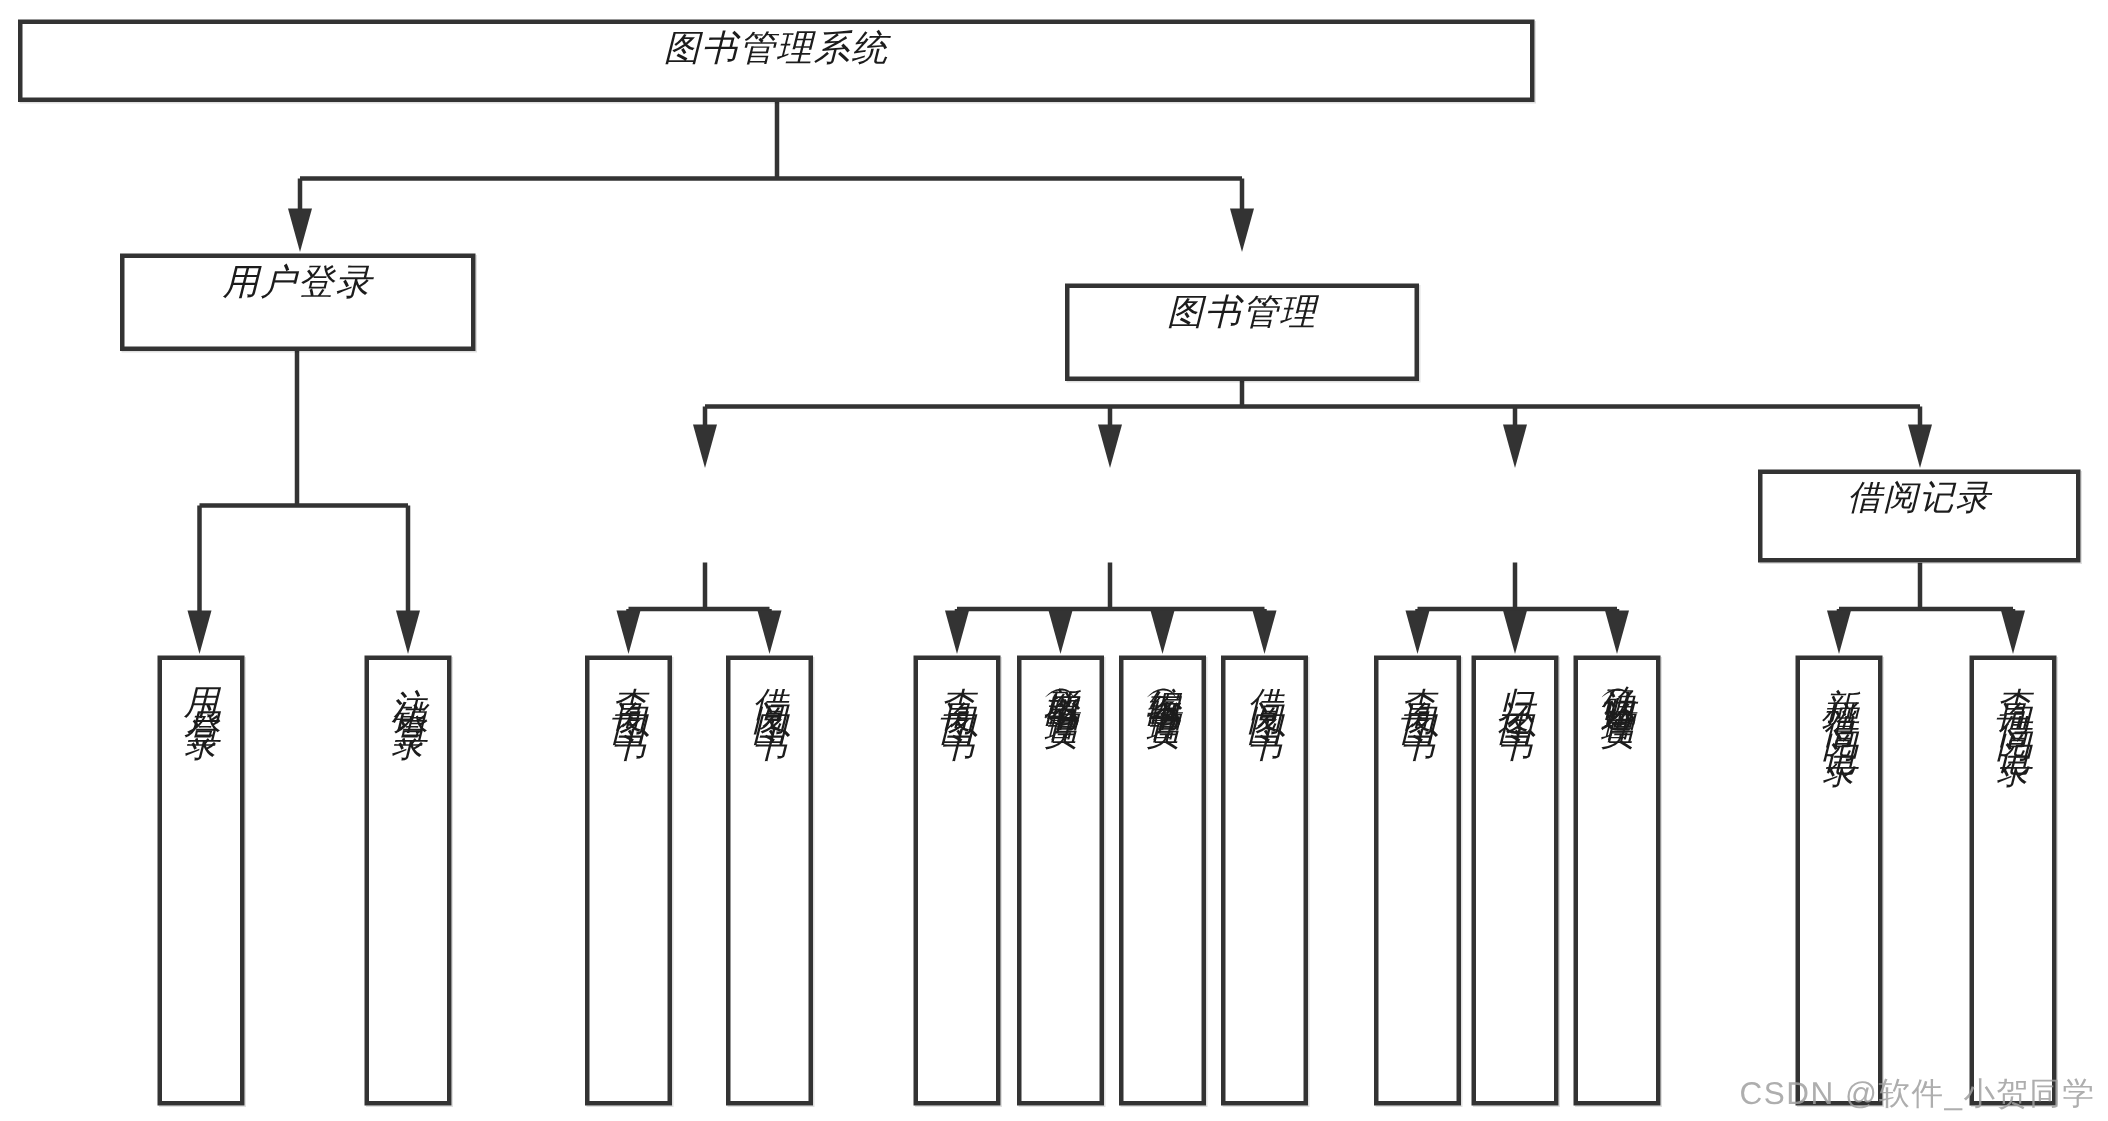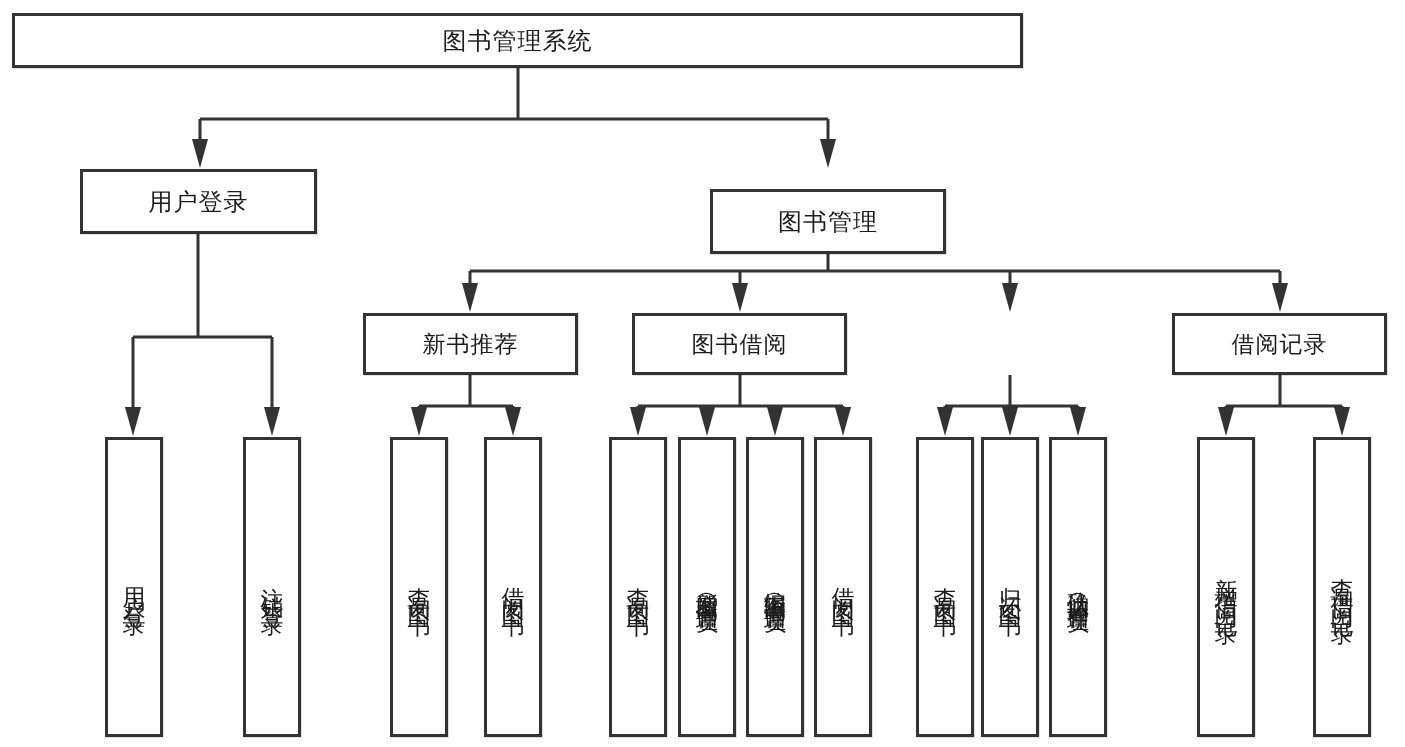--- a/index.html
+++ b/index.html
@@ -11,24 +11,25 @@
   *{margin:0;padding:0;box-sizing:border-box;}
   html,body{width:1405px;height:747px;background:var(--bg);overflow:hidden;}
   body{font-family:"Liberation Sans",sans-serif;color:var(--text);position:relative;}
   #canvas{position:absolute;left:0;top:0;width:1405px;height:747px;}
   #wires{position:absolute;left:0;top:0;z-index:1;}
   .node{
     position:absolute;
     background:#ffffff;
     border:3px solid var(--line);
     display:flex;
-    align-items:center;
+    align-items:flex-start;
     justify-content:center;
     z-index:2;
     box-shadow:1px 1px 0 rgba(0,0,0,.12);
+    font-style:italic;
   }
   .root{
     left:12px;top:13px;width:1011px;height:55px;
     font-size:24px;letter-spacing:1px;
   }
   .lvl2{height:65px;top:169px;font-size:24px;letter-spacing:1px;}
   #n-user-login{left:80px;width:237px;}
   #n-book-mgmt{left:710px;width:236px;margin-top:20px;}
   .lvl3{top:313px;width:215px;height:62px;font-size:23px;letter-spacing:1px;}
   #n-newbook{left:363px;}
@@ -118,26 +119,20 @@
     <span>图书管理系统</span>
   </div>
 
   <div class="node lvl2" id="n-user-login">
     <span>用户登录</span>
   </div>
   <div class="node lvl2" id="n-book-mgmt">
     <span>图书管理</span>
   </div>
 
-  <div class="node lvl3" id="n-newbook">
-    <span>新书推荐</span>
-  </div>
-  <div class="node lvl3" id="n-borrow">
-    <span>图书借阅</span>
-  </div>
   <div class="node lvl3" id="n-records">
     <span>借阅记录</span>
   </div>
 
   <div class="node leaf" id="lf-0">
     <span class="vtext">用户登录</span>
   </div>
   <div class="node leaf" id="lf-1">
     <span class="vtext">注销登录</span>
   </div>
@@ -172,13 +167,14 @@
     <span class="vtext">确认归还（管理员）</span>
   </div>
 
   <div class="node leaf" id="lf-11">
     <span class="vtext">新增借阅记录</span>
   </div>
   <div class="node leaf" id="lf-12">
     <span class="vtext">查询借阅记录</span>
   </div>
 
+  <div id="watermark">CSDN @软件_小贺同学</div>
 </div>
 
 </body></html>

